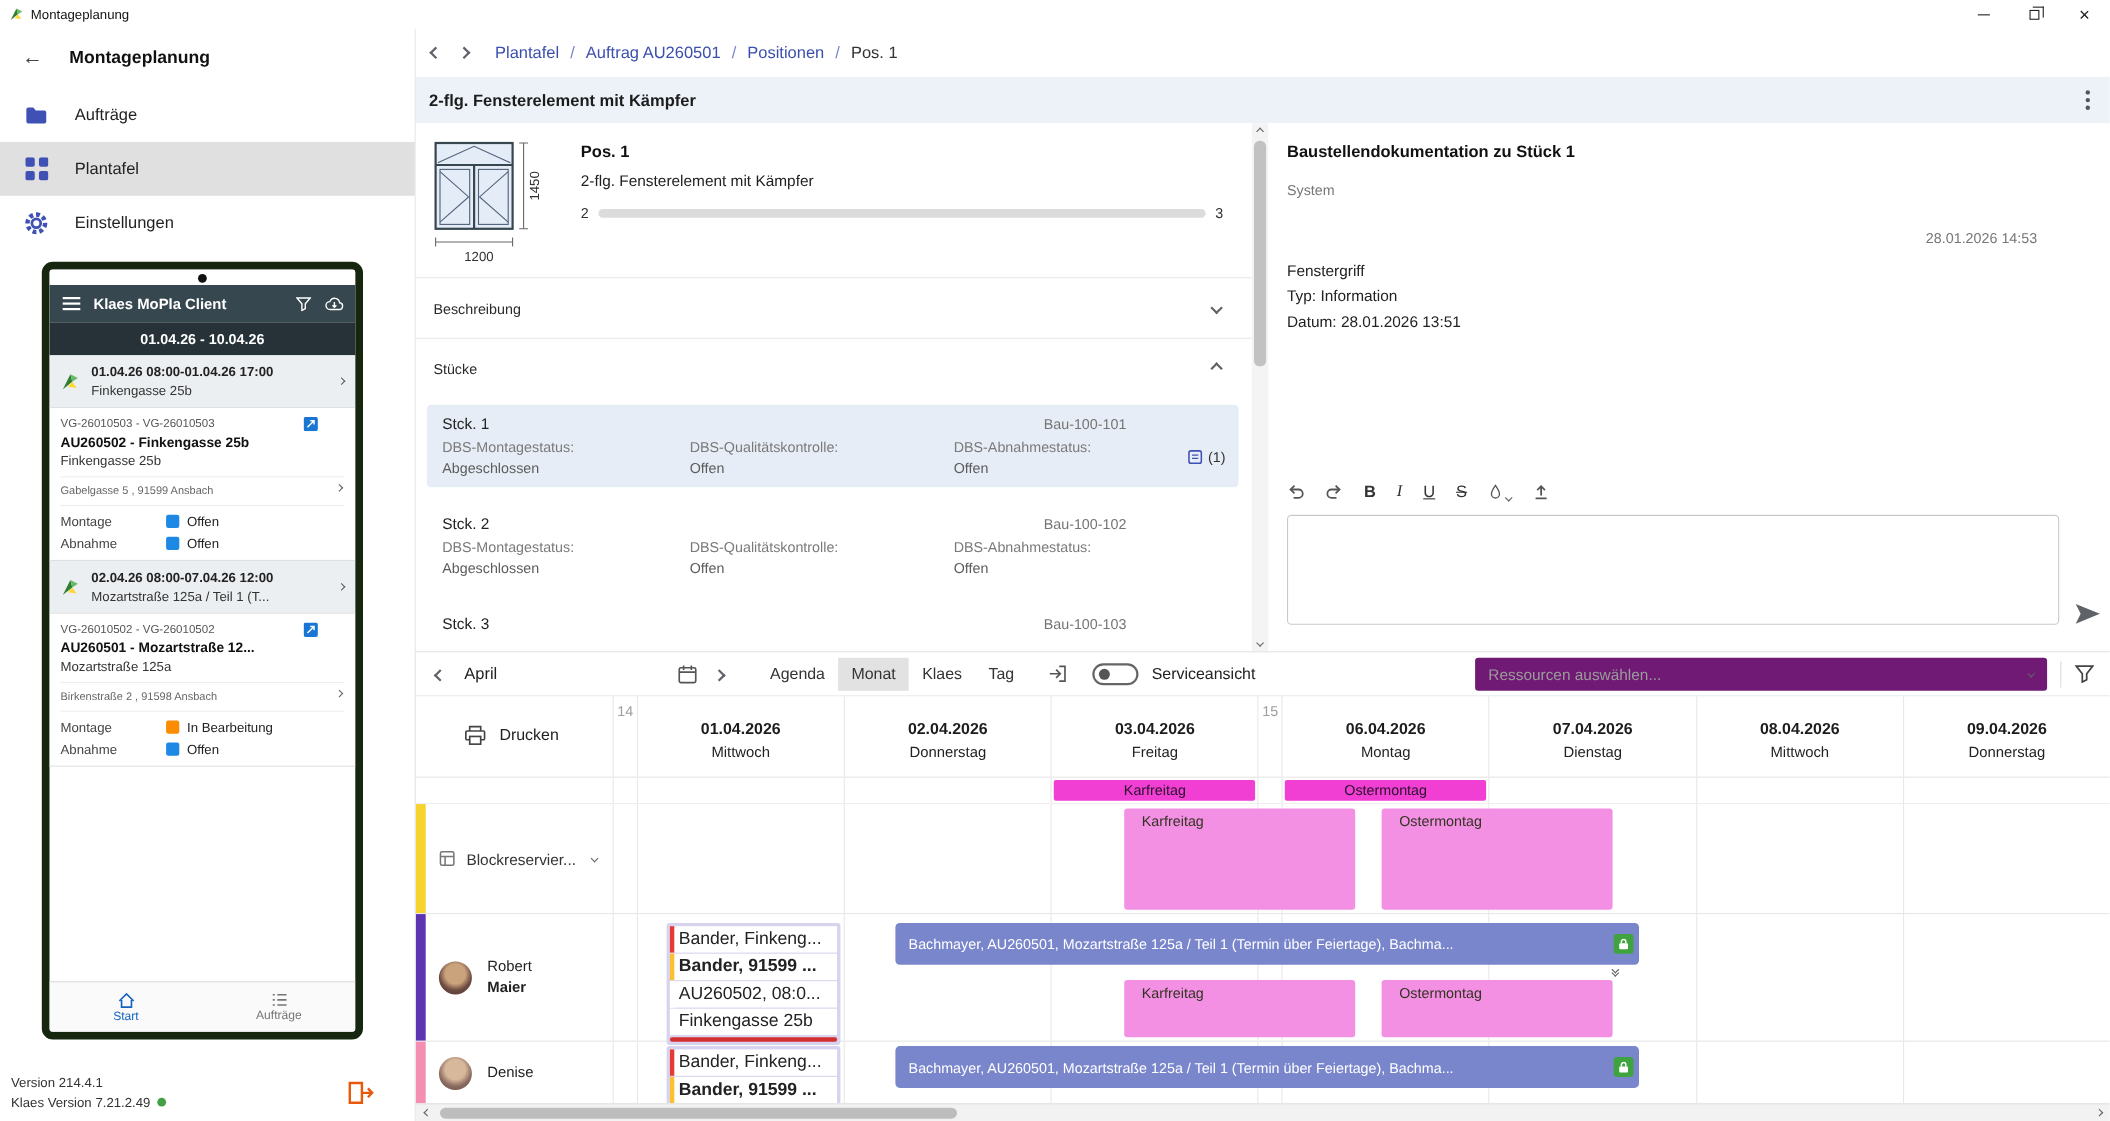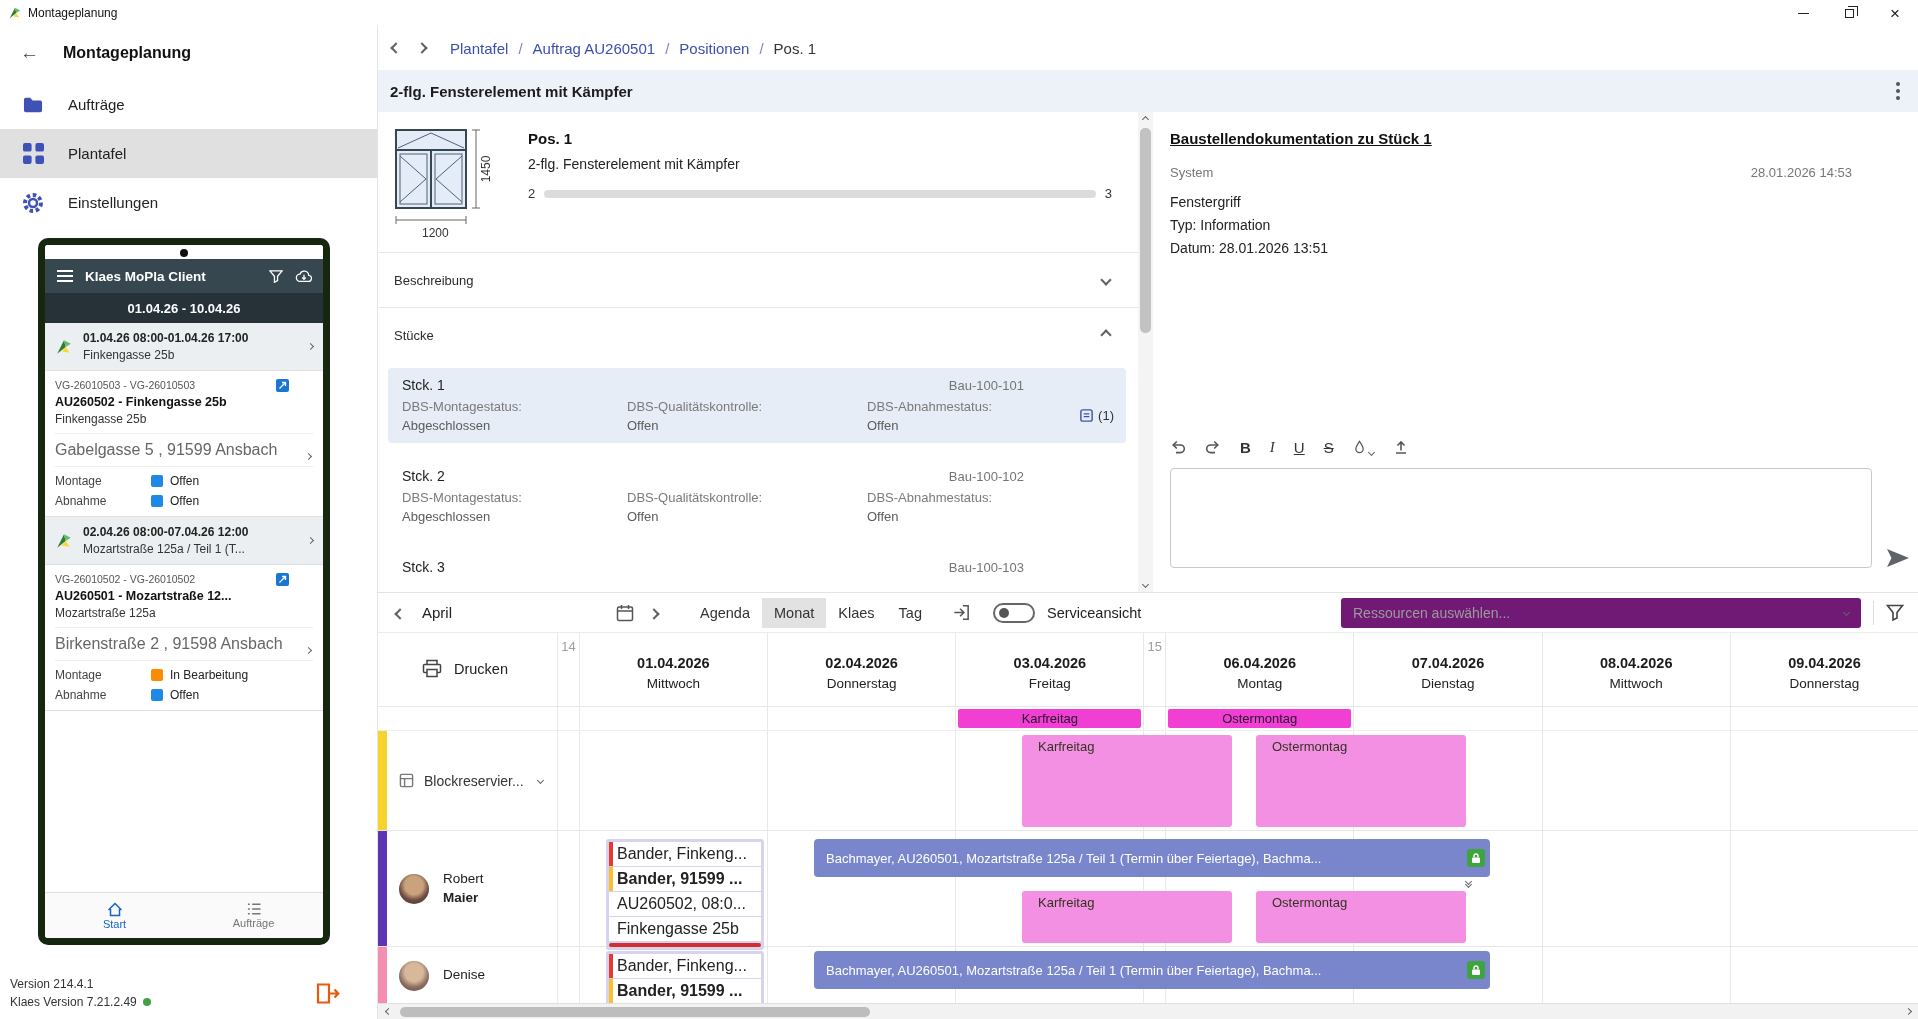--- a/index.html
+++ b/index.html
@@ -48,21 +48,21 @@
   .ph-datebar{height:30px;background:#263238;color:#fff;font-weight:bold;font-size:13px;display:flex;align-items:center;justify-content:center;}
   .ph-appt{background:#eceff1;padding:8px 10px;display:flex;align-items:center;border-bottom:1px solid #e0e0e0;}
   .ph-appt .txt{margin-left:10px;flex:1;}
   .ph-appt .l1{font-weight:bold;font-size:12px;color:#222;}
   .ph-appt .l2{font-size:12px;color:#333;margin-top:3px;}
   .ph-order{background:#fff;padding:8px 10px;border-bottom:1px solid #e0e0e0;position:relative;}
   .ph-vg{font-size:10.5px;color:#555;}
   .ph-ot{font-weight:bold;font-size:12.5px;color:#111;margin-top:4px;}
   .ph-op{font-size:12px;color:#333;margin-top:3px;}
   .ph-hr{border-top:1px solid #eee;margin:7px 0;}
-  .ph-addr{font-size:16px;color:#666;display:flex;align-items:flex-end;}
+  .ph-addr{font-size:10px;color:#666;display:flex;align-items:flex-start;}
   .ph-addr .chev{margin-left:auto;margin-right:2px;}
   .ph-status{display:flex;align-items:center;font-size:12px;margin-top:6px;}
   .ph-status .lab{width:96px;color:#444;}
   .statusbox{width:12px;height:12px;border-radius:2px;display:inline-block;margin-right:7px;}
   .statusbox.blue{background:#1e88e5;} .statusbox.orange{background:#fb8c00;}
   .ph-sync{position:absolute;right:34px;top:8px;}
   .ph-tabs{position:absolute;left:0;right:0;bottom:0;height:46px;background:#fafafa;border-top:1px solid #ddd;display:flex;}
   .ph-tab{flex:1;display:flex;flex-direction:column;align-items:center;justify-content:center;font-size:11px;gap:1px;}
   .ph-tab.active{color:#1565c0;} .ph-tab.inactive{color:#757575;}
 
@@ -100,24 +100,24 @@
   .s-val{font-size:13px;color:#5c5c5c;margin-top:4px;}
   .s-note{position:absolute;right:12px;top:40px;display:flex;align-items:center;gap:4px;font-size:13px;color:#333;}
   .stueck.second{margin-top:16px;}
   .vscroll{position:absolute;left:760px;top:0;width:15px;height:480px;background:#f4f4f4;}
   .vscroll .arr{height:15px;display:flex;align-items:center;justify-content:center;}
   .vthumb{position:absolute;left:2px;right:2px;top:16px;height:205px;background:#c2c2c2;border-radius:5px;}
   .vscroll .arr.bot{position:absolute;bottom:0;left:0;right:0;}
 
   
   .docpanel{position:absolute;left:782px;top:0;right:0;height:480px;padding-left:10px;}
-  .doc-title{margin-top:18px;font-weight:bold;font-size:15px;color:#111;text-decoration:underline;}
+  .doc-title{margin-top:18px;font-weight:bold;font-size:15px;color:#111;}
   .doc-entry{margin-top:18px;padding-right:66px;}
   .doc-meta{display:flex;font-size:13px;color:#777;}
-  .doc-meta .ts{margin-left:auto;}
+  .doc-meta .ts{margin-left:auto;margin-top:44px;}
   .doc-line{font-size:14px;color:#222;margin-top:7px;}
   .doc-subject{margin-top:14px;}
   .doc-body{font-size:14px;color:#222;margin-top:26px;line-height:1.55;}
   .editor{position:absolute;left:10px;right:46px;top:322px;}
   .ed-toolbar{display:flex;align-items:center;gap:19px;height:26px;}
   .ed-b{font-weight:bold;font-size:15px;color:#333;}
   .ed-i{font-style:italic;font-family:"Liberation Serif",serif;font-size:15px;color:#333;}
   .ed-u{text-decoration:underline;font-size:15px;color:#333;}
   .ed-s{text-decoration:line-through;font-size:15px;color:#333;}
   .ed-color{display:flex;align-items:flex-end;gap:3px;}

